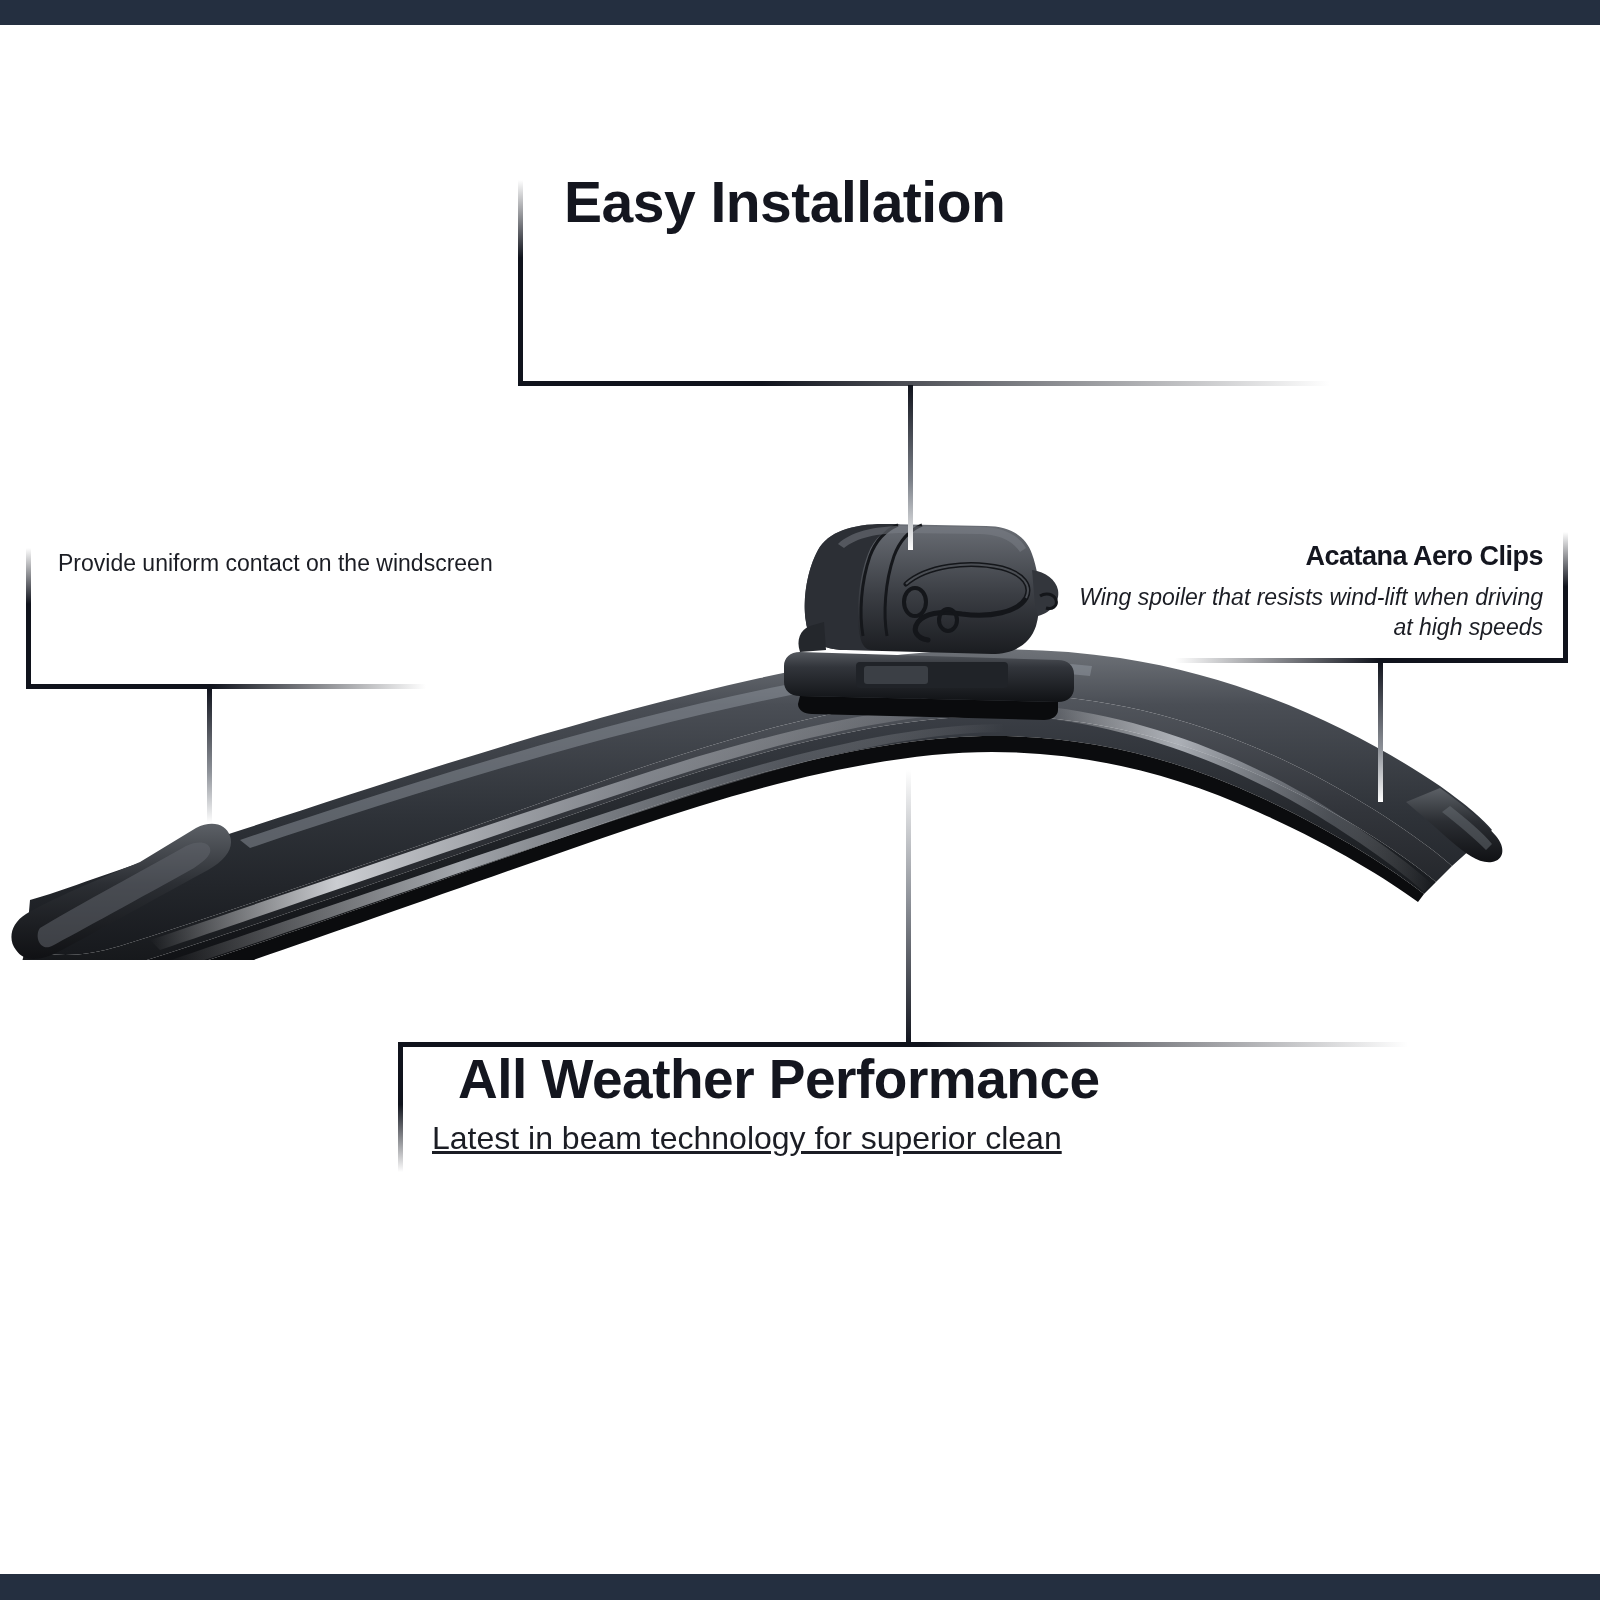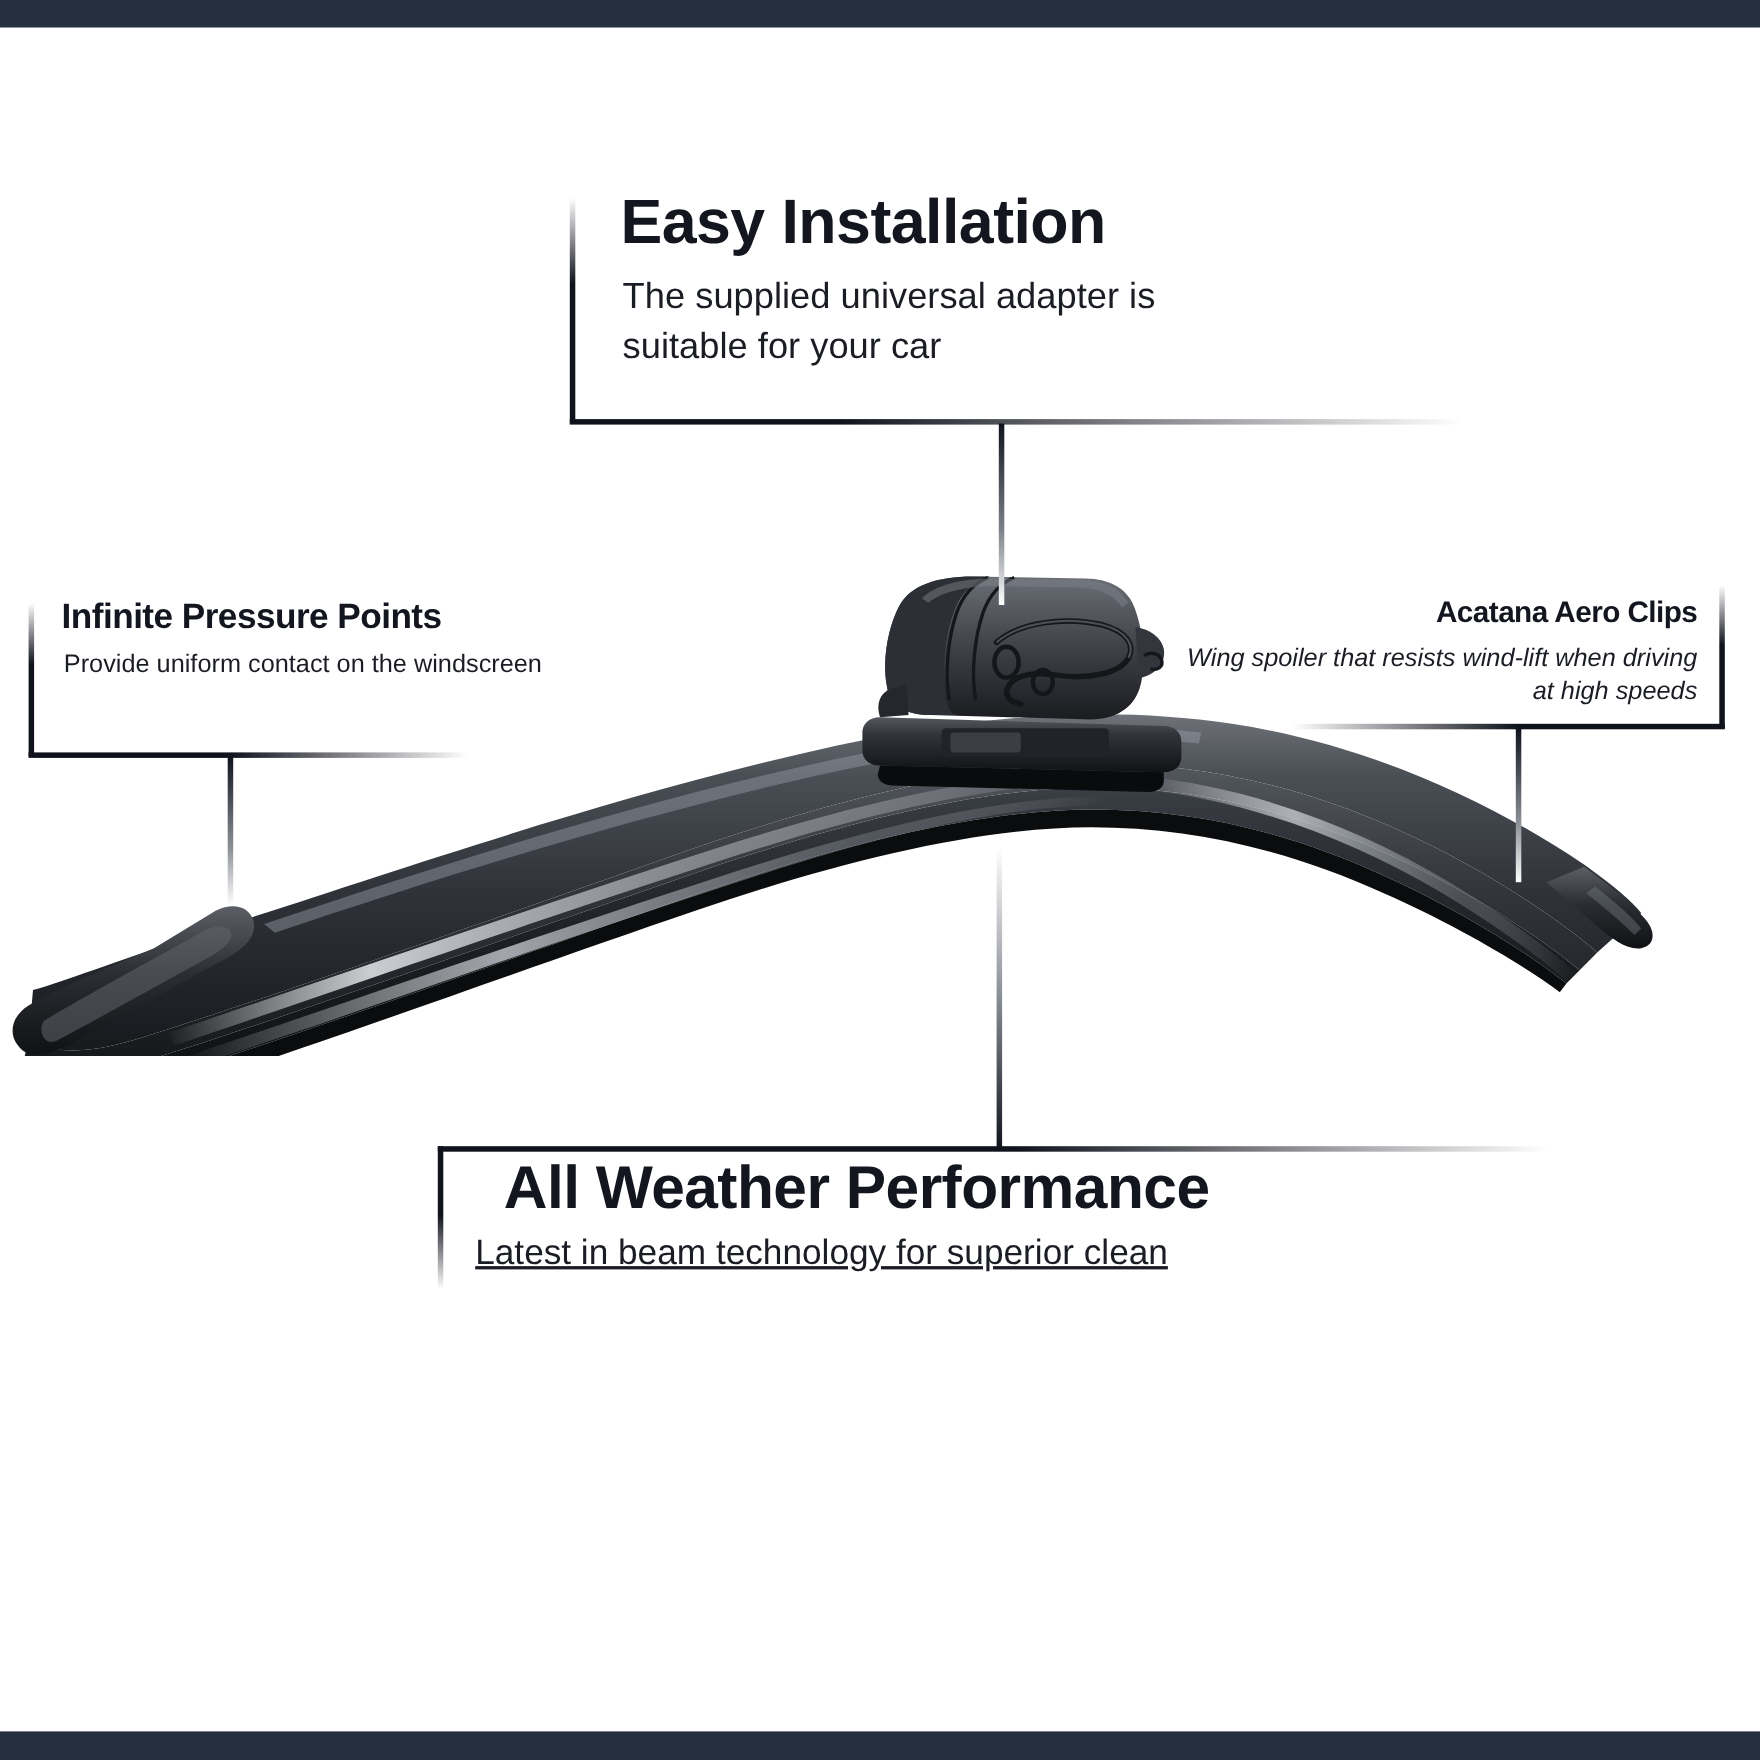--- a/index.html
+++ b/index.html
@@ -340,25 +340,23 @@
   <div class="rule" id="rule-right-border"></div>
   <div class="rule" id="rule-right-bottom"></div>
   <div class="rule" id="rule-right-drop"></div>
 
   <div class="rule" id="rule-bottom-drop"></div>
   <div class="rule" id="rule-bottom-top"></div>
   <div class="rule" id="rule-bottom-left"></div>
 
   <div class="callout" id="callout-easy-installation">
     <p class="head">Easy Installation</p>
-    <p class="sub">The supplied universal adapter is suitable for your car</p>
   </div>
 
   <div class="callout" id="callout-infinite-pressure-points">
-    <p class="head">Infinite Pressure Points</p>
     <p class="sub">Provide uniform contact on the windscreen</p>
   </div>
 
   <div class="callout" id="callout-acatana-aero-clips">
     <p class="head">Acatana Aero Clips</p>
     <p class="sub">Wing spoiler that resists wind-lift when driving at high speeds</p>
   </div>
 
   <div class="callout" id="callout-all-weather-performance">
     <p class="head">All Weather Performance</p>

